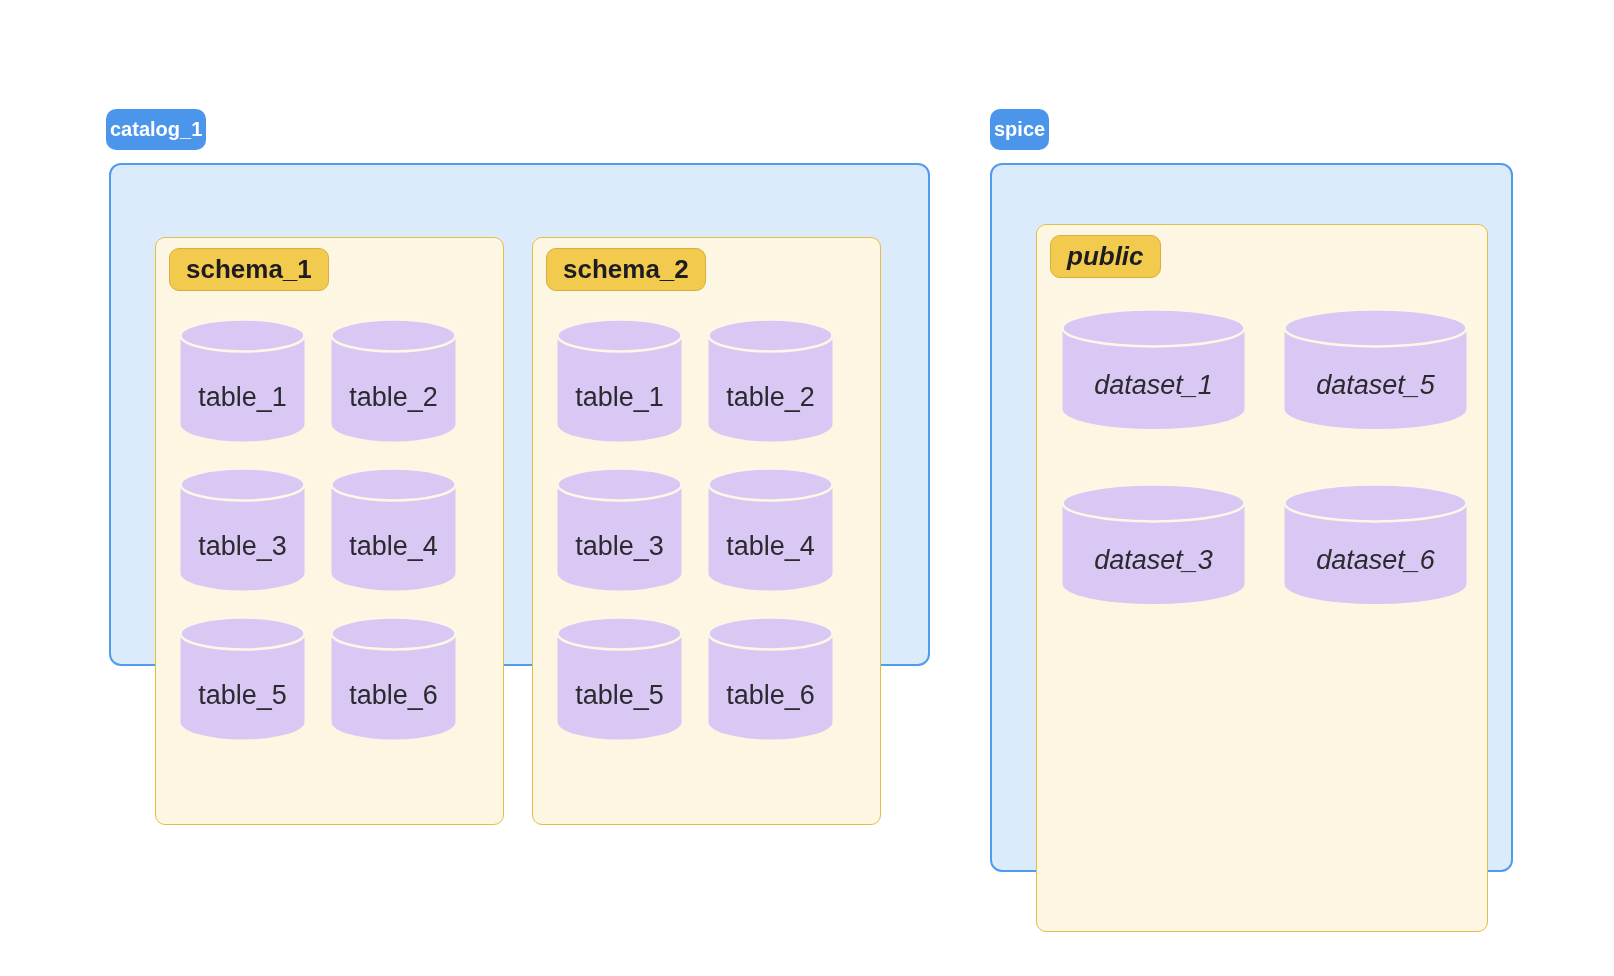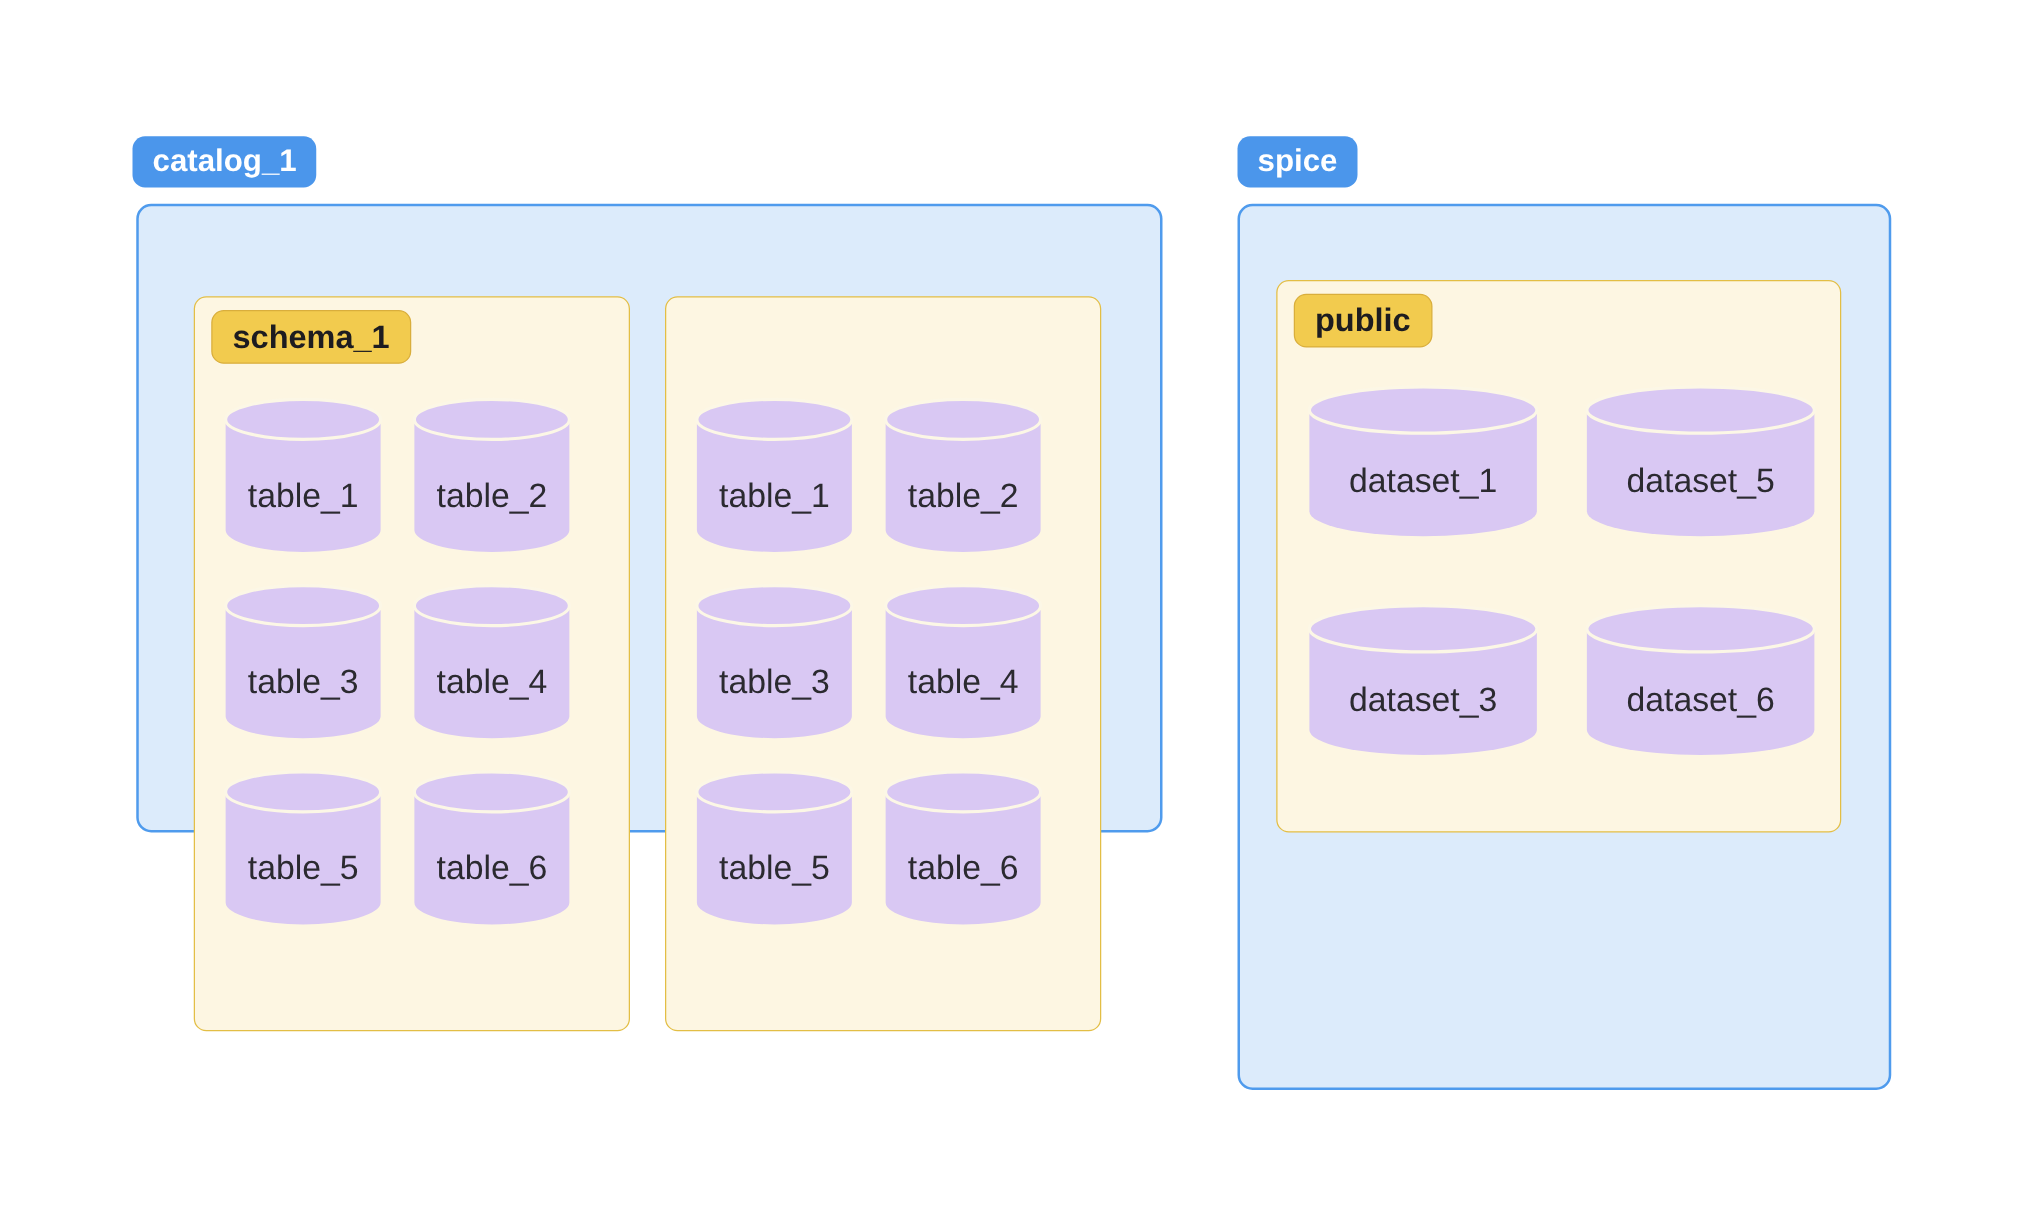--- a/index.html
+++ b/index.html
@@ -21,21 +21,21 @@
   body{font-family:"Liberation Sans","DejaVu Sans",sans-serif;}
   .canvas{position:relative;width:1614px;height:976px;background:#FFFFFF;overflow:hidden;}
 
   .badge{
     position:absolute;
     display:inline-flex;align-items:center;justify-content:center;
     border-radius:10px;font-weight:700;white-space:nowrap;
   }
   .badge.blue{
     background:var(--catalog-badge);color:var(--badge-text);
-    font-size:25px;height:41px;padding:0 16px;
+    font-size:20px;height:41px;padding:0 4px;
   }
   .badge.gold{
     background:var(--schema-badge);color:var(--schema-badge-text);
     border:1.5px solid var(--schema-badge-border);
     font-size:26px;height:43px;padding:0 16px;
   }
 
   .catalog-box{
     position:absolute;
     background:var(--catalog-fill);
@@ -52,21 +52,21 @@
   
   .badge-catalog-1{left:106px;top:109px;}
   .box-catalog-1{left:109px;top:163px;width:821px;height:503px;}
   .box-schema-1{left:44px;top:72px;width:349px;height:588px;}
   .box-schema-2{left:421px;top:72px;width:349px;height:588px;}
   .schema-box .badge.gold{left:13px;top:10px;}
 
   
   .badge-spice{left:990px;top:109px;}
   .box-spice{left:990px;top:163px;width:523px;height:709px;}
-  .box-public{left:29px;top:59px;width:452px;height:442px;}
+  .box-public{left:44px;top:59px;width:452px;height:708px;font-style:italic;}
 
   .cyl-grid{
     position:absolute;display:grid;
   }
   .grid-tables{
     left:23px;top:80px;
     grid-template-columns:repeat(2,127px);
     column-gap:36px;row-gap:52px;gap:24px;
   }
   .grid-datasets{
@@ -138,20 +138,21 @@
           <svg viewBox="0 0 127 125" aria-hidden="true">
               <path class="cyl-body" d="M1.5,17.5 L1.5,106 A62,17.5 0 0 0 125.5,106 L125.5,17.5 Z"></path>
               <ellipse class="cyl-top" cx="63.5" cy="17.5" rx="62" ry="16"></ellipse>
             </svg>
           <span class="cyl-label">table_6</span>
         </div>
       </div>
     </div>
 
     <div class="schema-box box-schema-2">
+      <div class="badge gold">schema_2</div>
       <div class="cyl-grid grid-tables">
         <div class="cyl table-cyl">
           <svg viewBox="0 0 127 125" aria-hidden="true">
               <path class="cyl-body" d="M1.5,17.5 L1.5,106 A62,17.5 0 0 0 125.5,106 L125.5,17.5 Z"></path>
               <ellipse class="cyl-top" cx="63.5" cy="17.5" rx="62" ry="16"></ellipse>
             </svg>
           <span class="cyl-label">table_1</span>
         </div>
         <div class="cyl table-cyl">
           <svg viewBox="0 0 127 125" aria-hidden="true">

